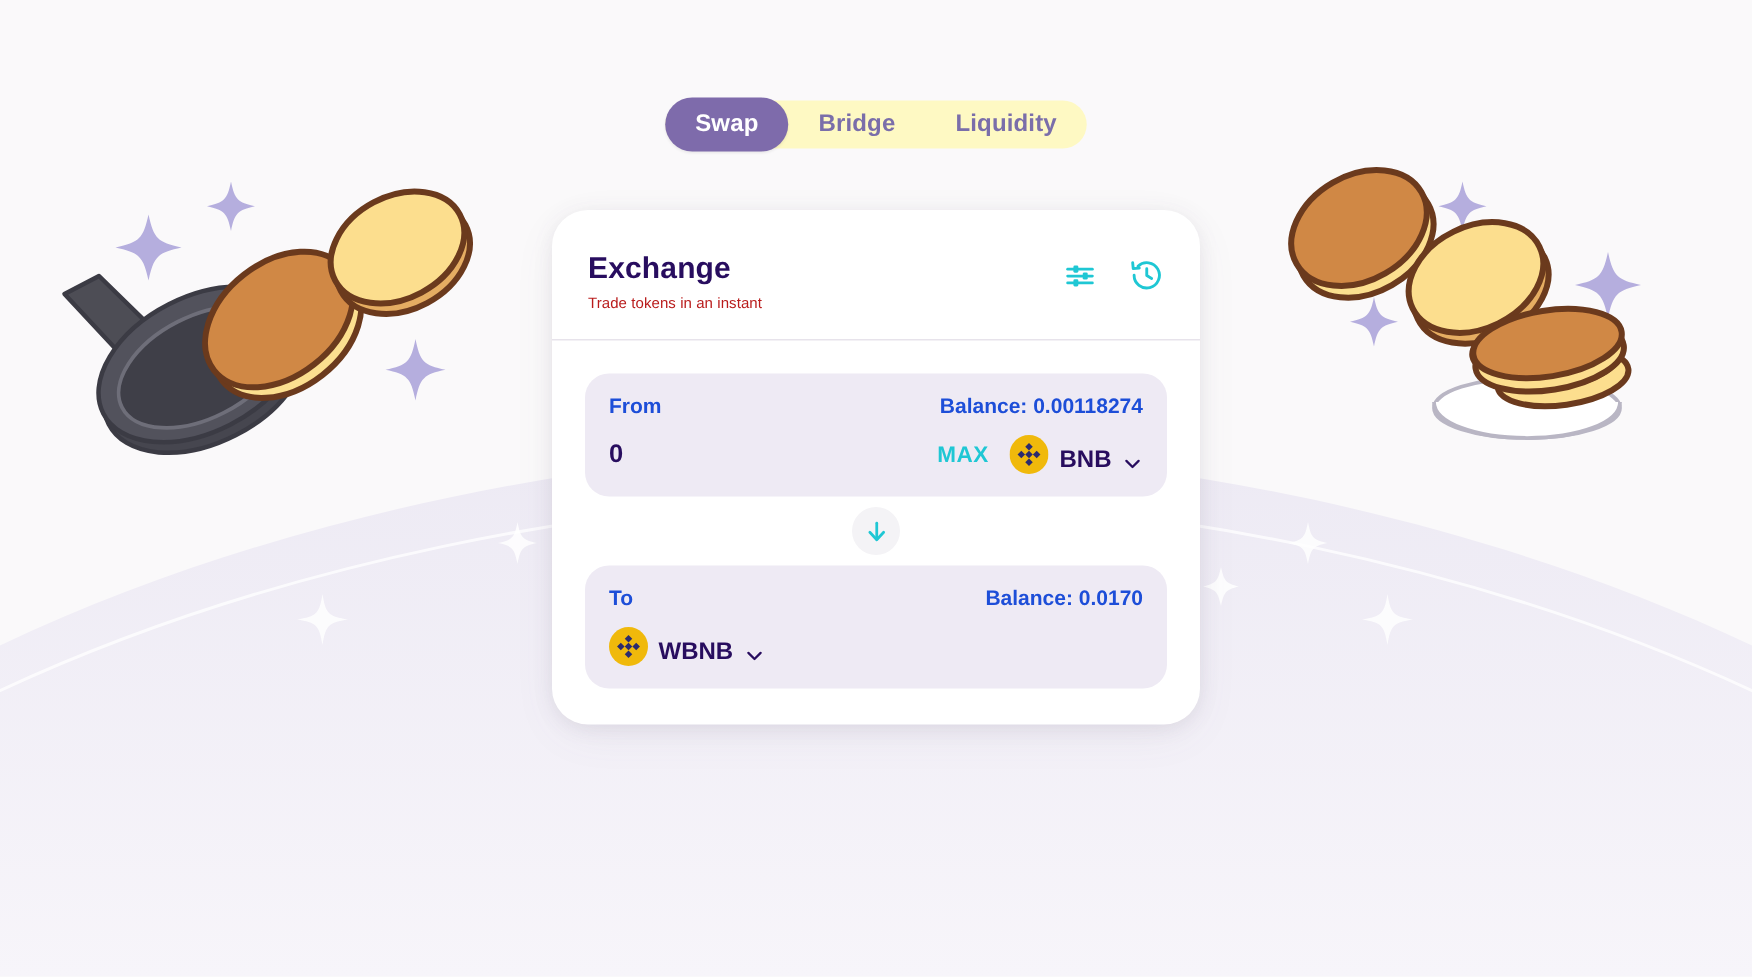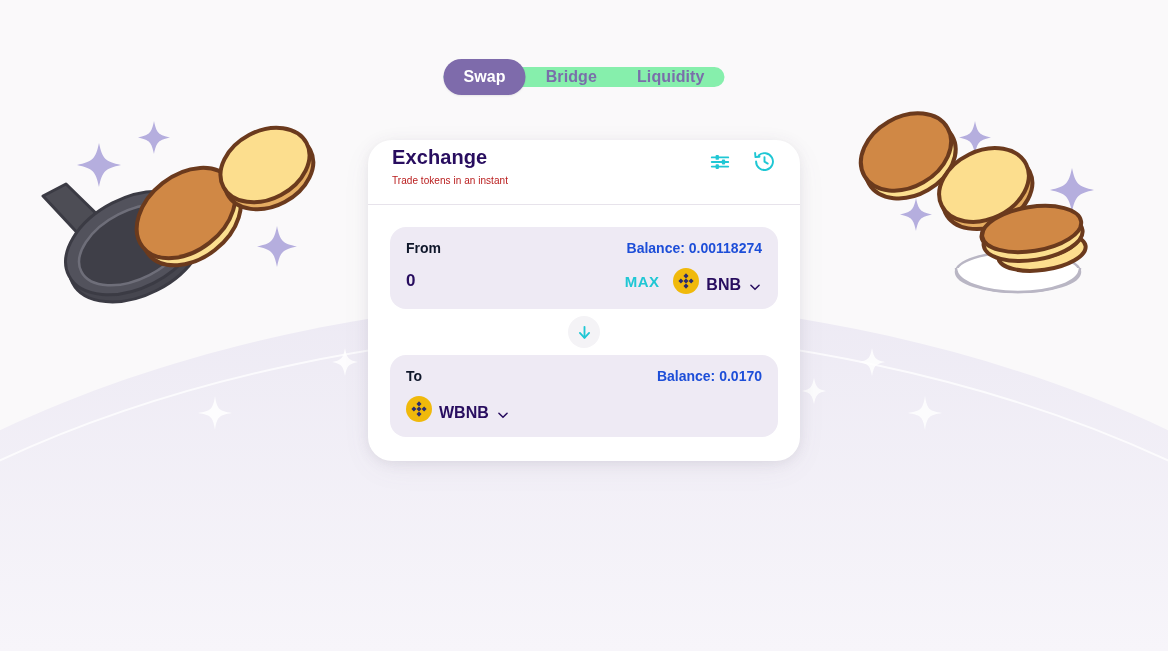--- a/index.html
+++ b/index.html
@@ -28,23 +28,23 @@
   }
 
   
   #tabbar {
     position: absolute;
     left: 50%;
     transform: translateX(-50%);
     top: 67px;
     display: flex;
     align-items: center;
-    background: #86efac;
+    background: #fef9c3;
     border-radius: 18px;
-    height: 20px;
+    height: 32px;
     padding: 0;
     z-index: 5;
   }
   .tab {
     font-size: 16px;
     font-weight: bold;
     color: #7a6eaa;
     height: 36px;
     line-height: 36px;
     padding: 0 20px;
@@ -68,21 +68,21 @@
     width: 432px;
     background: #ffffff;
     border-radius: 24px;
     box-shadow: 0 2px 14px -2px rgba(117,112,130,0.16),
                 0 8px 32px -6px rgba(117,112,130,0.10);
     z-index: 6;
     overflow: hidden;
   }
 
   .card-header {
-    padding: 6px 24px 18px 24px;
+    padding: 28px 24px 18px 24px;
     border-bottom: 1px solid #e7e3eb;
     display: flex;
     align-items: flex-start;
     justify-content: space-between;
   }
   .header-text { display: flex; flex-direction: column; gap: 6px; }
   #page-title {
     font-size: 20px;
     font-weight: bold;
     color: #280d5f;
@@ -111,21 +111,21 @@
   }
   .panel-row-top {
     display: flex;
     justify-content: space-between;
     align-items: center;
     margin-bottom: 12px;
   }
   .panel-label {
     font-size: 14px;
     font-weight: bold;
-    color: #0f172a;
+    color: #1d4ed8;
   }
   .panel-balance {
     font-size: 14px;
     font-weight: bold;
     color: #1d4ed8;
   }
   .panel-row-bottom {
     display: flex;
     justify-content: space-between;
     align-items: center;

